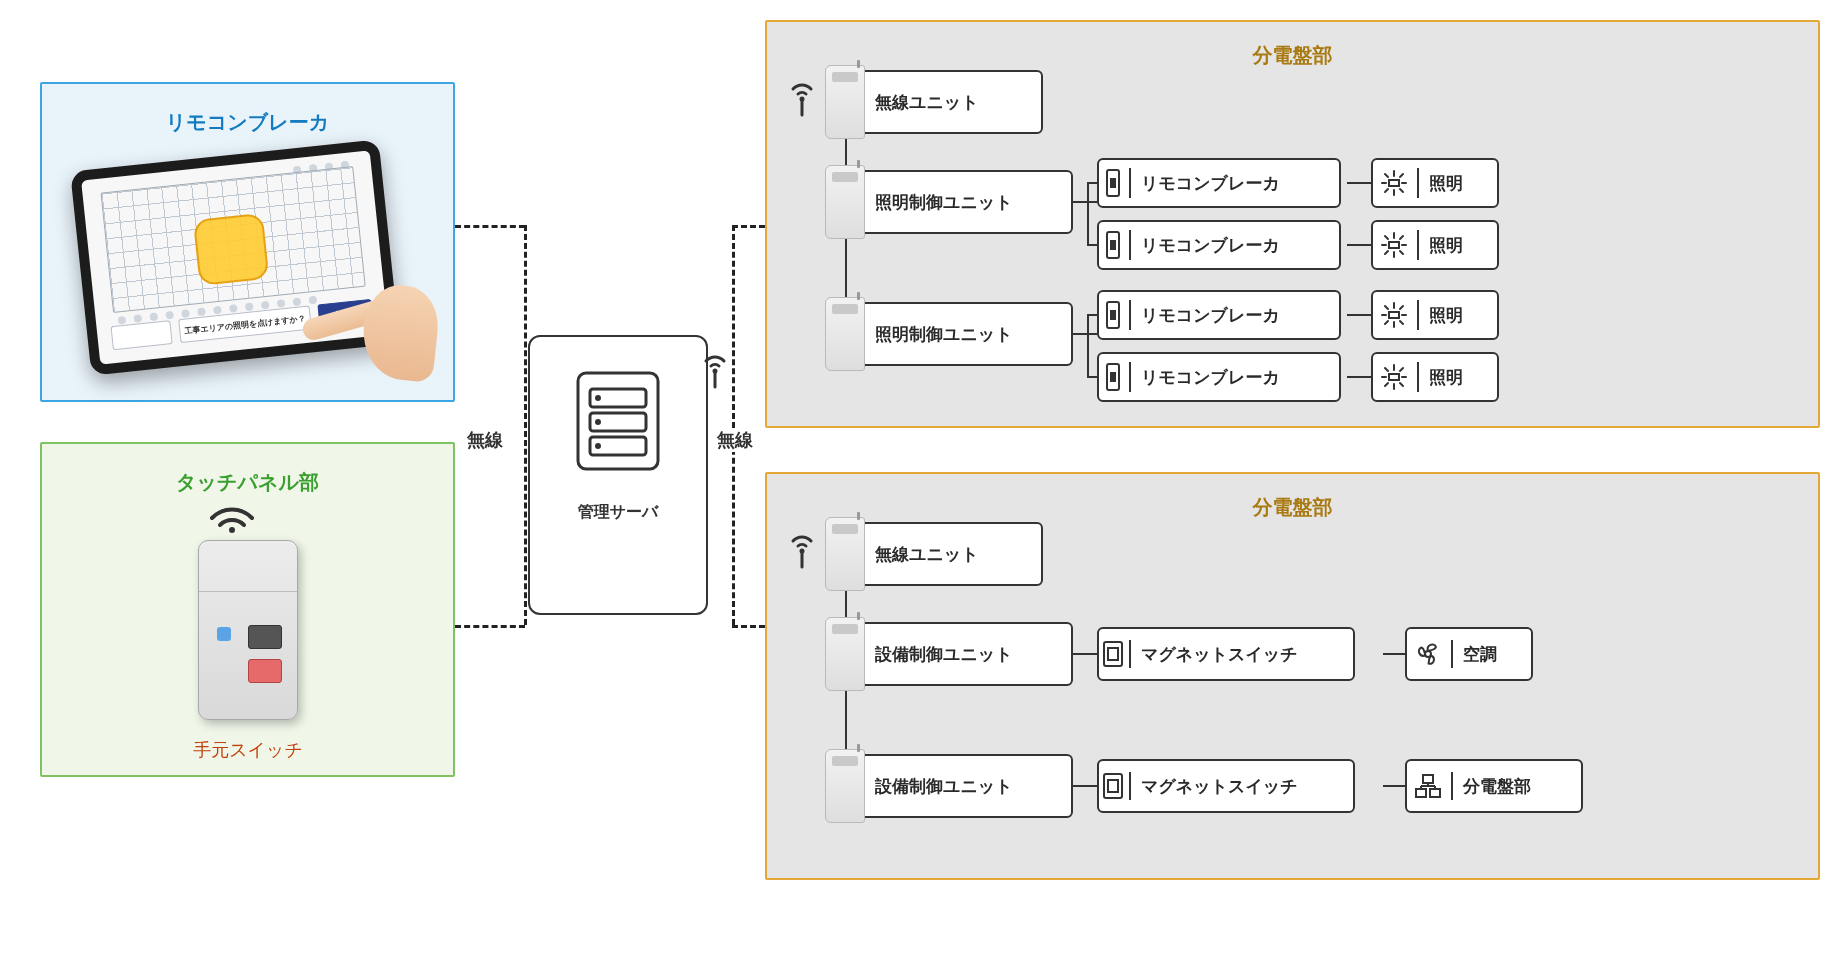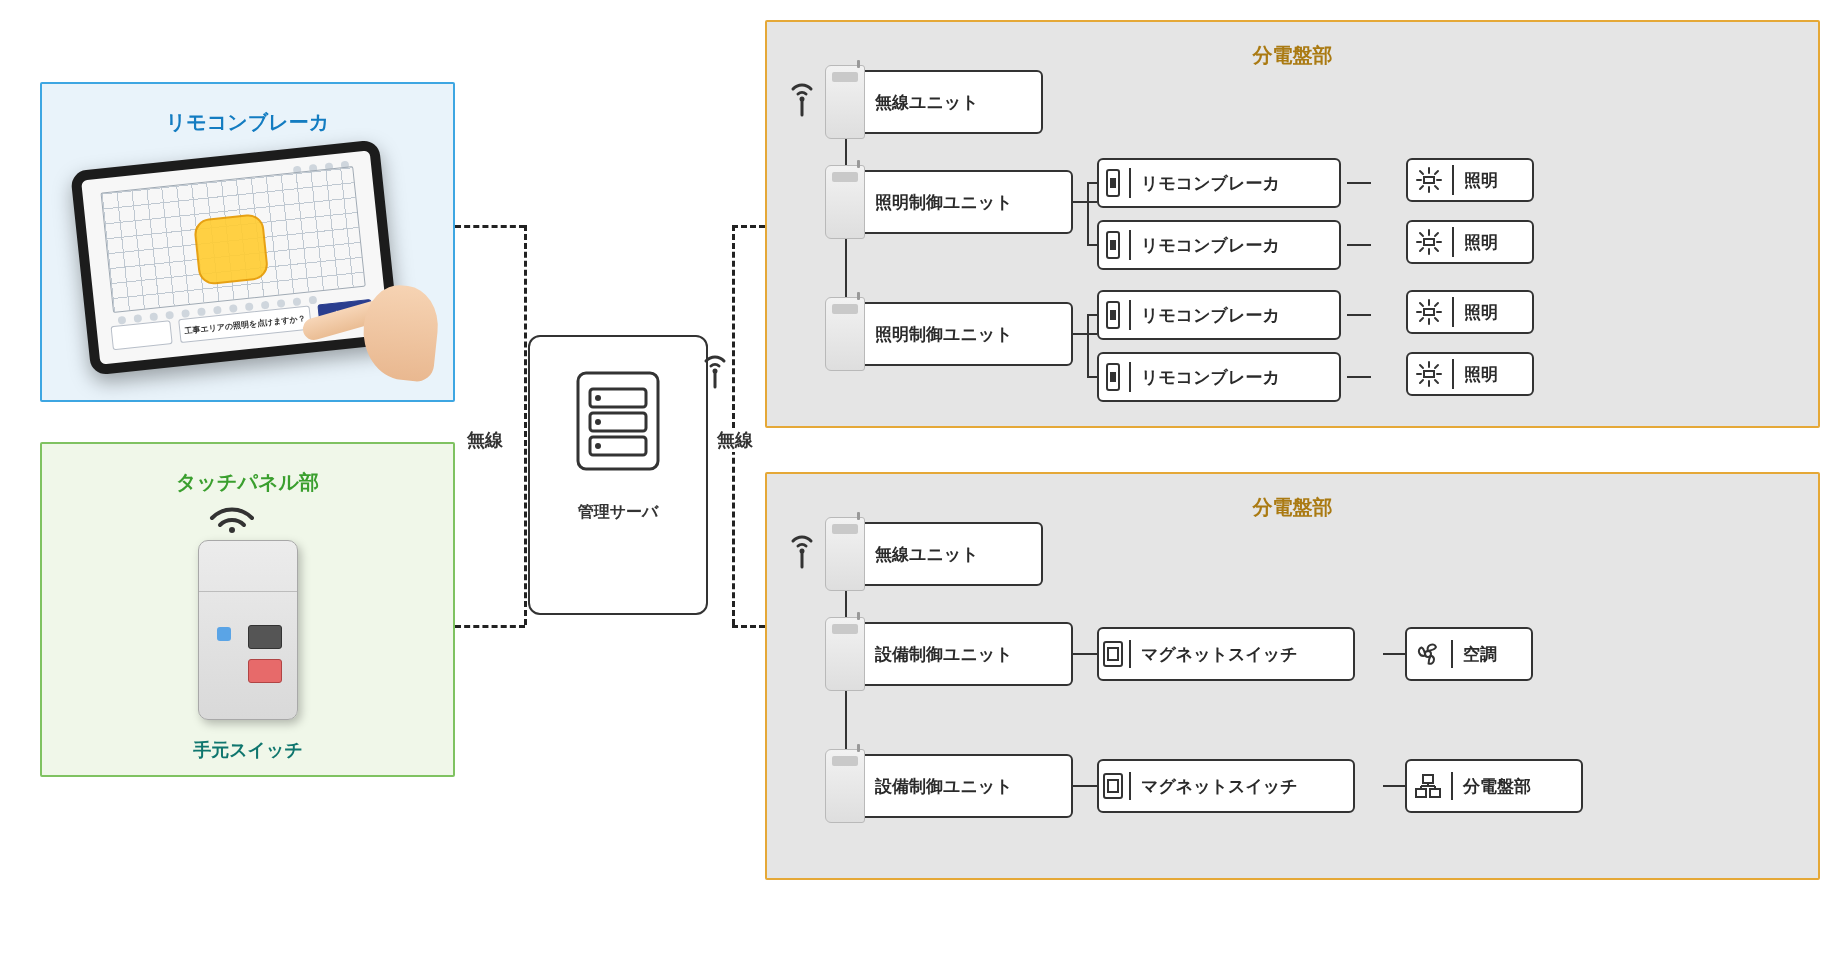--- a/index.html
+++ b/index.html
@@ -41,21 +41,21 @@
   
   .wifi{position:absolute;}
   .wifi svg{display:block;}
   .hand-wifi{left:50%;transform:translateX(-50%);top:496px;}
   .device{position:absolute;left:50%;transform:translateX(-50%);top:540px;width:100px;height:180px;background:linear-gradient(#ececec,#d9d9d9);border:1px solid #a8a8a8;border-radius:10px;box-shadow:3px 4px 10px rgba(0,0,0,.25);}
   .device::before{content:"";position:absolute;top:50px;left:0;right:0;height:1px;background:#bcbcbc;}
   .dev-btn{position:absolute;width:34px;height:24px;border-radius:3px;}
   .dev-b1{right:15px;top:84px;background:#555;border:1px solid #333;}
   .dev-b2{right:15px;top:118px;background:#e76a6a;border:1px solid #b04444;}
   .dev-dot{position:absolute;left:18px;top:86px;width:14px;height:14px;border-radius:3px;background:#5aa4e6;}
-  .switch-label{position:absolute;left:50%;transform:translateX(-50%);top:738px;font-weight:700;font-size:18px;color:#0f766e;}
+  .switch-label{position:absolute;left:50%;transform:translateX(-50%);top:738px;font-weight:400;font-size:18px;color:#c2410c;}
 
   
   .server-box{position:absolute;left:528px;top:335px;width:180px;height:280px;border:2px solid #333;border-radius:12px;background:#fff;}
   .server-icon{position:absolute;left:50%;transform:translateX(-50%);top:34px;width:84px;height:100px;}
   .server-antenna{position:absolute;right:-28px;top:10px;}
   .server-label{position:absolute;left:50%;transform:translateX(-50%);top:165px;font-weight:700;font-size:16px;color:#333;white-space:nowrap;}
 
   
   .dash{position:absolute;border-top:3px dashed #222;}
   .dash-l1{left:455px;top:225px;width:70px;}
@@ -98,21 +98,21 @@
   .lcu2{left:58px;top:280px;width:248px;height:64px;}
 
   
   .rb{width:244px;height:50px;}
   .rb1{left:330px;top:136px;}
   .rb2{left:330px;top:198px;}
   .rb3{left:330px;top:268px;}
   .rb4{left:330px;top:330px;}
 
   
-  .light{width:128px;height:44px;margin-left:35px;}
+  .light{width:128px;height:50px;}
   .light1{left:604px;top:136px;}
   .light2{left:604px;top:198px;}
   .light3{left:604px;top:268px;}
   .light4{left:604px;top:330px;}
 
   
   .ecu1{left:58px;top:148px;width:248px;height:64px;}
   .ecu2{left:58px;top:280px;width:248px;height:64px;}
   .ms{width:258px;height:54px;}
   .ms1{left:330px;top:153px;}

